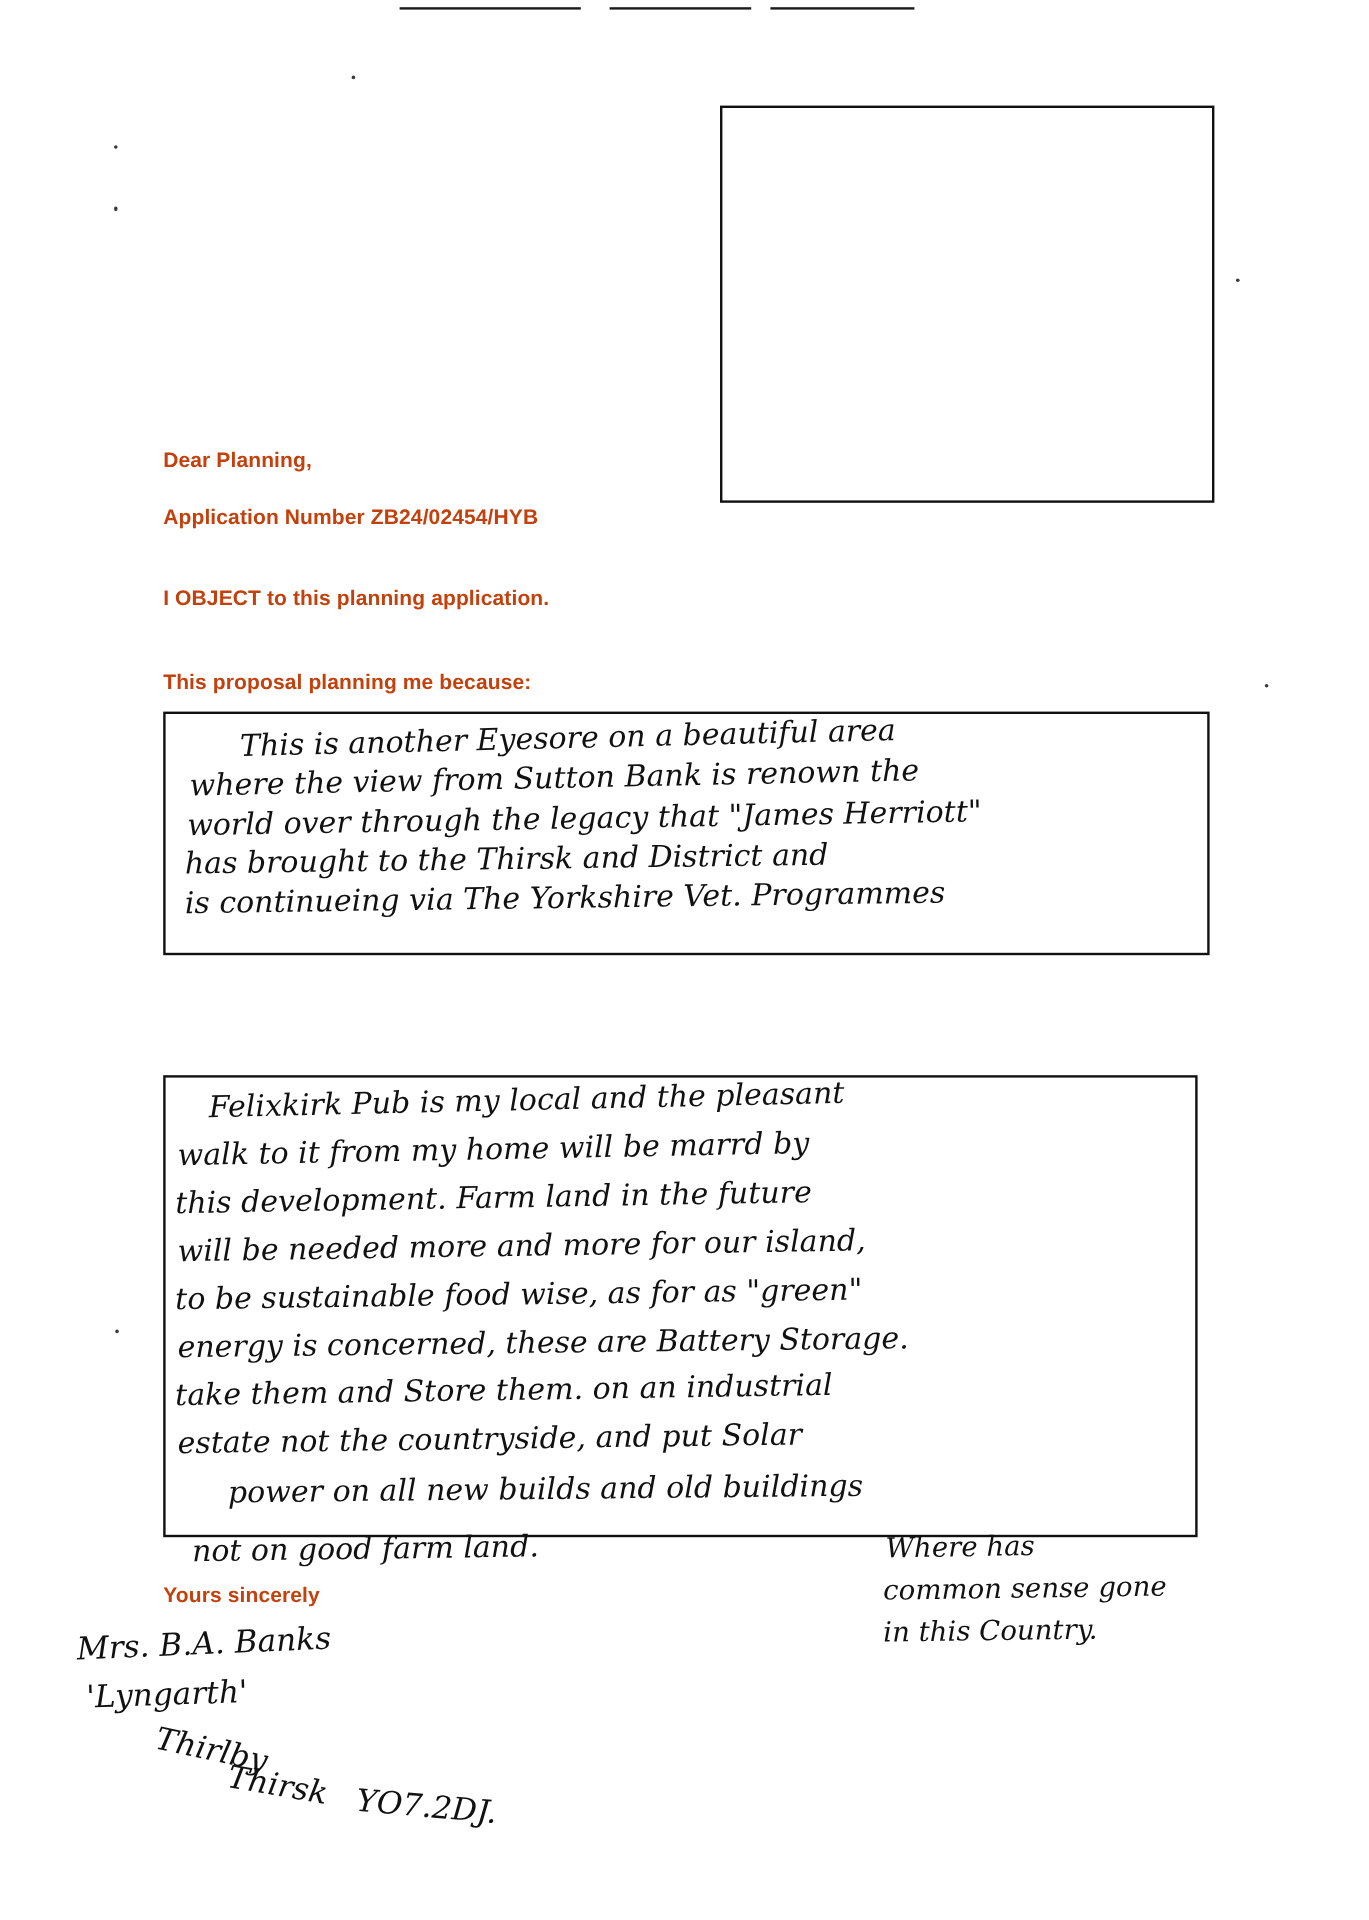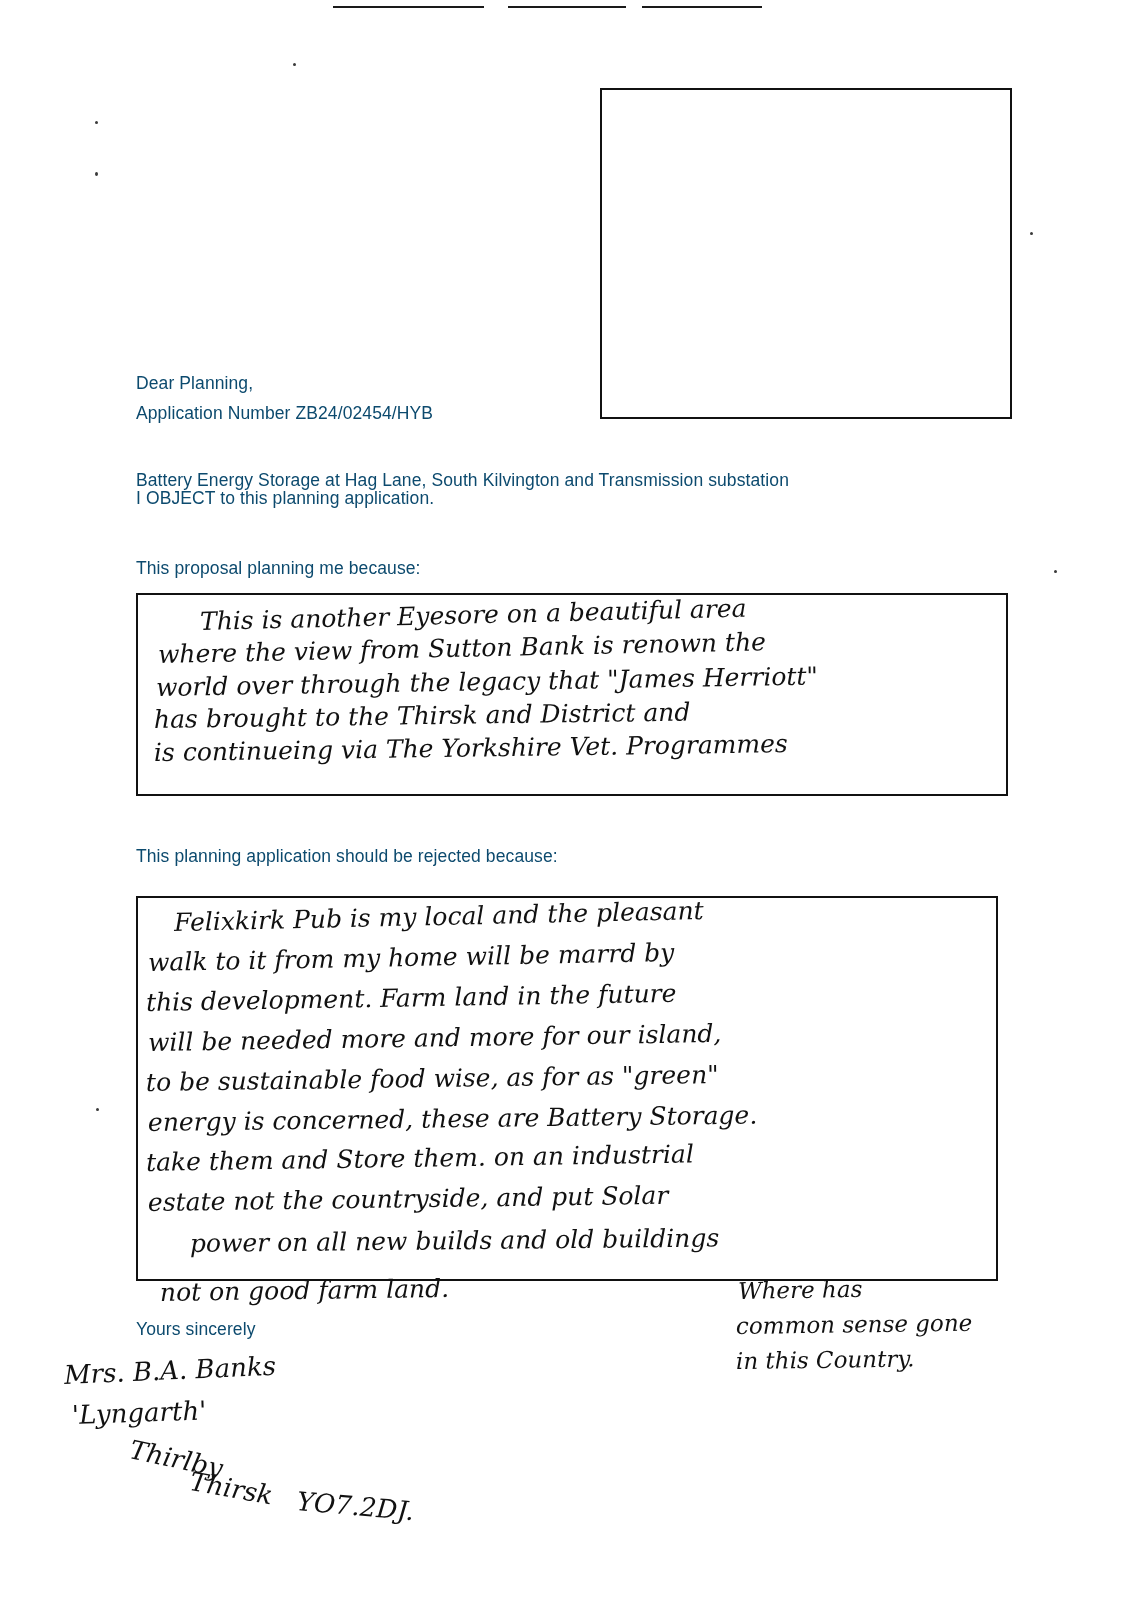--- a/index.html
+++ b/index.html
@@ -39,25 +39,25 @@
     width: 408px;
     height: 327px;
     border: 2px solid #111;
     background: #fff;
   }
 
   
   .typed {
     position: absolute;
     left: 136px;
-    font-weight: normal;
+    font-weight: bold;
     font-size: 17.5px;
     letter-spacing: 0.1px;
     white-space: nowrap;
-    color: #0c4a6e;
+    color: #c2410c;
   }
 
   
   .hand-box {
     position: absolute;
     border: 2px solid #111;
     background: #fff;
     overflow: visible;
   }
   .hand {
@@ -90,34 +90,32 @@
   <div class="speck" style="left:95px; top:121px; width:3px; height:3px;"></div>
   <div class="speck" style="left:95px; top:172px; width:3px; height:4px;"></div>
   <div class="speck" style="left:1030px; top:232px; width:3px; height:3px;"></div>
   <div class="speck" style="left:959px; top:272px; width:3px; height:3px;"></div>
   <div class="speck" style="left:1054px; top:570px; width:3px; height:3px;"></div>
   <div class="speck" style="left:96px; top:1108px; width:3px; height:3px;"></div>
 
   <div id="stamp-box"></div>
 
   <div class="typed" style="top:373px;">Dear Planning,</div>
-  <div class="typed" style="top:403px;">Application Number ZB24/02454/HYB</div>
-  <div class="typed" style="top:470px;">Battery Energy Storage at Hag Lane, South Kilvington and Transmission substation</div>
+  <div class="typed" style="top:421px;">Application Number ZB24/02454/HYB</div>
   <div class="typed" style="top:488px;">I OBJECT to this planning application.</div>
   <div class="typed" style="top:558px;">This proposal planning me because:</div>
 
   <div class="hand-box" style="left:136px; top:593px; width:868px; height:199px;">
     <span class="hand hl" style="left:62px; top:14px; transform: rotate(-1.4deg);">This is another Eyesore on a beautiful area</span>
     <span class="hand hl" style="left:20px; top:47px; transform: rotate(-1.2deg);">where the view from Sutton Bank is renown the</span>
     <span class="hand hl" style="left:18px; top:80px; transform: rotate(-1.0deg);">world over through the legacy that "James Herriott"</span>
     <span class="hand hl" style="left:16px; top:112px; transform: rotate(-0.8deg);">has brought to the Thirsk and District and</span>
     <span class="hand hl" style="left:16px; top:145px; transform: rotate(-0.8deg);">is continueing via The Yorkshire Vet. Programmes</span>
   </div>
 
-  <div class="typed" style="top:846px;">This planning application should be rejected because:</div>
 
   <div class="hand-box" style="left:136px; top:896px; width:858px; height:381px;">
     <span class="hand hl" style="left:36px; top:12px; transform: rotate(-1.3deg);">Felixkirk Pub is my local and the pleasant</span>
     <span class="hand hl" style="left:10px; top:52px; transform: rotate(-1.1deg);">walk to it from my home will be marrd by</span>
     <span class="hand hl" style="left:8px; top:92px; transform: rotate(-1.0deg);">this development.  Farm land in the future</span>
     <span class="hand hl" style="left:10px; top:132px; transform: rotate(-0.9deg);">will be needed more and more for our island,</span>
     <span class="hand hl" style="left:8px; top:172px; transform: rotate(-0.8deg);">to be sustainable food wise, as for as "green"</span>
     <span class="hand hl" style="left:10px; top:212px; transform: rotate(-0.7deg);">energy is concerned, these are Battery Storage.</span>
     <span class="hand hl" style="left:8px; top:252px; transform: rotate(-0.9deg);">take them and Store them. on an industrial</span>
     <span class="hand hl" style="left:10px; top:292px; transform: rotate(-0.8deg);">estate not the countryside, and put Solar</span>

